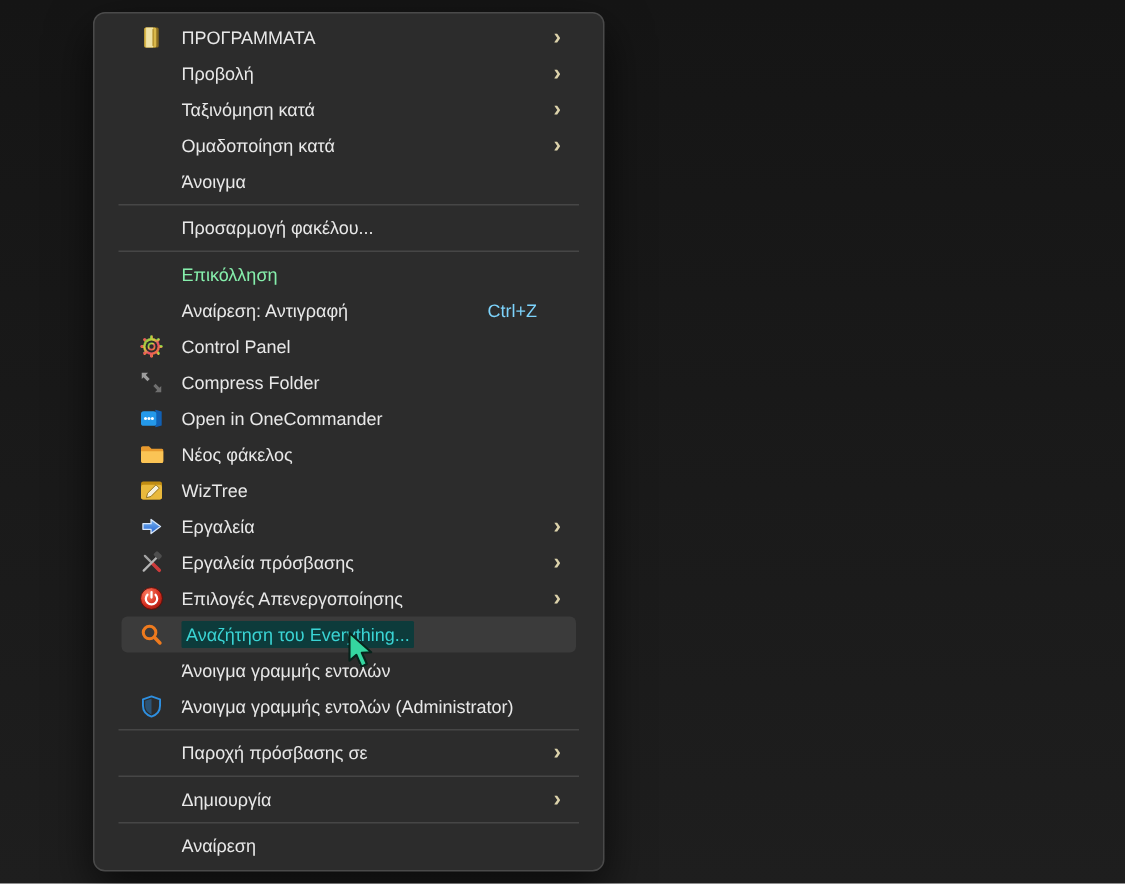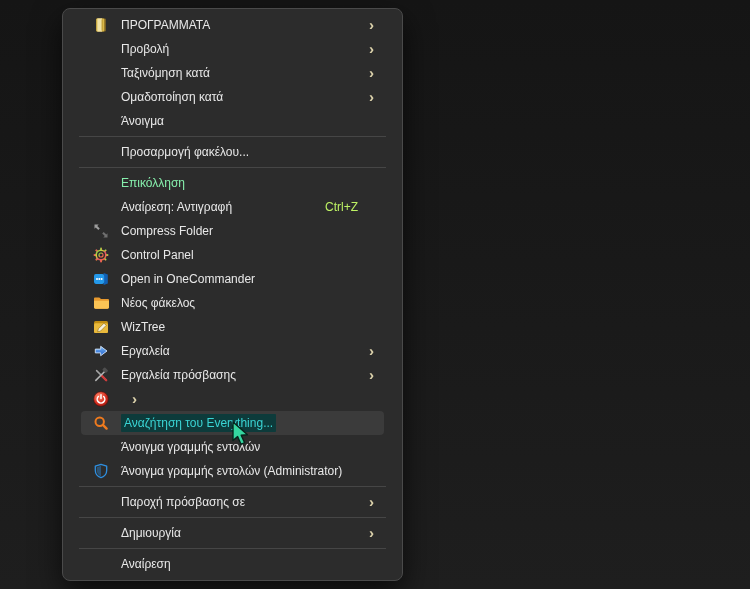--- a/index.html
+++ b/index.html
@@ -24,21 +24,21 @@
     border-radius:4px;
     color:#e8e8e8; font-size:12px;
     cursor:default; white-space:nowrap;
   }
   .icon-slot {
     width:17px; height:17px; margin-right:12px; flex:none;
     display:flex; align-items:center; justify-content:center;
   }
   .icon-slot svg { width:16px; height:16px; display:block; }
   .label { flex:1; overflow:hidden; }
-  .shortcut { color:#bef264; margin-right:3px; }
+  .shortcut { color:#7dd3fc; margin-right:3px; }
   .chevron {
     width:13px; flex:none; text-align:right;
     color:#dcd2ab; font-size:15px; font-weight:bold;
     line-height:1; transform:translateY(-1px);
   }
   .separator { height:1px; background:#464646; margin:3px 0; }
   .disabled .label { color:#86efac; }
   .highlighted { background:#3b3b3b; }
   .highlighted .label {
     flex:none; background:#0d3b3b; color:#3ad4d4;
@@ -98,31 +98,20 @@
     <div class="menu-item disabled">
       <span class="icon-slot"></span>
       <span class="label">Επικόλληση</span>
       <span class="shortcut"></span>
       <span class="chevron"></span>
     </div>
     <div class="menu-item">
       <span class="icon-slot"></span>
       <span class="label">Αναίρεση: Αντιγραφή</span>
       <span class="shortcut">Ctrl+Z</span>
-      <span class="chevron"></span>
-    </div>
-    <div class="menu-item">
-      <span class="icon-slot">
-        <svg viewBox="0 0 16 16">
-    <path d="M1.5 1.5h4.2L4.2 3l2.6 2.6L5.3 7.1 2.7 4.5 1.5 5.7z" fill="#9d9d9d"></path>
-    <path d="M14.5 14.5h-4.2l1.5-1.5-2.6-2.6 1.5-1.5 2.6 2.6 1.2-1.2z" fill="#6f6f6f"></path>
-  </svg>
-      </span>
-      <span class="label">Compress Folder</span>
-      <span class="shortcut"></span>
       <span class="chevron"></span>
     </div>
     <div class="menu-item">
       <span class="icon-slot">
         <svg viewBox="0 0 18 18">
     <defs>
             <linearGradient id="gradCP" x1="0" y1="0" x2="1" y2="1">
       <stop offset="0" stop-color="#5fc24c"></stop>
               <stop offset="0.35" stop-color="#cfd23d"></stop>
       <stop offset="0.6" stop-color="#e84a66"></stop>
@@ -140,20 +129,31 @@
     <circle cx="9" cy="9" r="2.3" fill="none" stroke="url(#gradCP)" stroke-width="1.3"></circle>
   </svg>
       </span>
       <span class="label">Control Panel</span>
       <span class="shortcut"></span>
       <span class="chevron"></span>
     </div>
     <div class="menu-item">
       <span class="icon-slot">
         <svg viewBox="0 0 16 16">
+    <path d="M1.5 1.5h4.2L4.2 3l2.6 2.6L5.3 7.1 2.7 4.5 1.5 5.7z" fill="#9d9d9d"></path>
+    <path d="M14.5 14.5h-4.2l1.5-1.5-2.6-2.6 1.5-1.5 2.6 2.6 1.2-1.2z" fill="#6f6f6f"></path>
+  </svg>
+      </span>
+      <span class="label">Compress Folder</span>
+      <span class="shortcut"></span>
+      <span class="chevron"></span>
+    </div>
+    <div class="menu-item">
+      <span class="icon-slot">
+        <svg viewBox="0 0 16 16">
     <path d="M10.6 2.1l4.2 1.3v9.2l-4.2 1.3z" fill="#1160b4"></path>
     <rect x="1" y="3.1" width="10.2" height="9.8" rx="1.8" fill="#2499ea"></rect>
     <circle cx="4" cy="8" r="1" fill="#fff"></circle>
     <circle cx="6.3" cy="8" r="1" fill="#fff"></circle>
     <circle cx="8.6" cy="8" r="1" fill="#fff"></circle>
   </svg>
       </span>
       <span class="label">Open in OneCommander</span>
       <span class="shortcut"></span>
       <span class="chevron"></span>
@@ -218,20 +218,21 @@
       <stop offset="0" stop-color="#ff8266"></stop>
               <stop offset="0.55" stop-color="#d32c1e"></stop>
       <stop offset="1" stop-color="#78110b"></stop>
     </radialGradient>
           </defs>
     <circle cx="8" cy="8" r="7.3" fill="url(#gradPW)" stroke="#570c07" stroke-width="0.6"></circle>
     <path d="M8 3.7v3.7" stroke="#fff" stroke-width="1.5" stroke-linecap="round"></path>
     <path d="M5.3 5.5a3.8 3.8 0 105.4 0" stroke="#fff" stroke-width="1.5" fill="none" stroke-linecap="round"></path>
   </svg>
       </span>
+      <span class="label">Επιλογές Απενεργοποίησης</span>
       <span class="shortcut"></span>
       <span class="chevron">›</span>
     </div>
     <div class="menu-item highlighted">
       <span class="icon-slot">
         <svg viewBox="0 0 16 16">
     <circle cx="6.7" cy="6.7" r="4.2" fill="none" stroke="#ee7a1e" stroke-width="2"></circle>
     <path d="M9.9 9.9l3.7 3.7" stroke="#ee7a1e" stroke-width="2.4" stroke-linecap="round"></path>
   </svg>
       </span>

